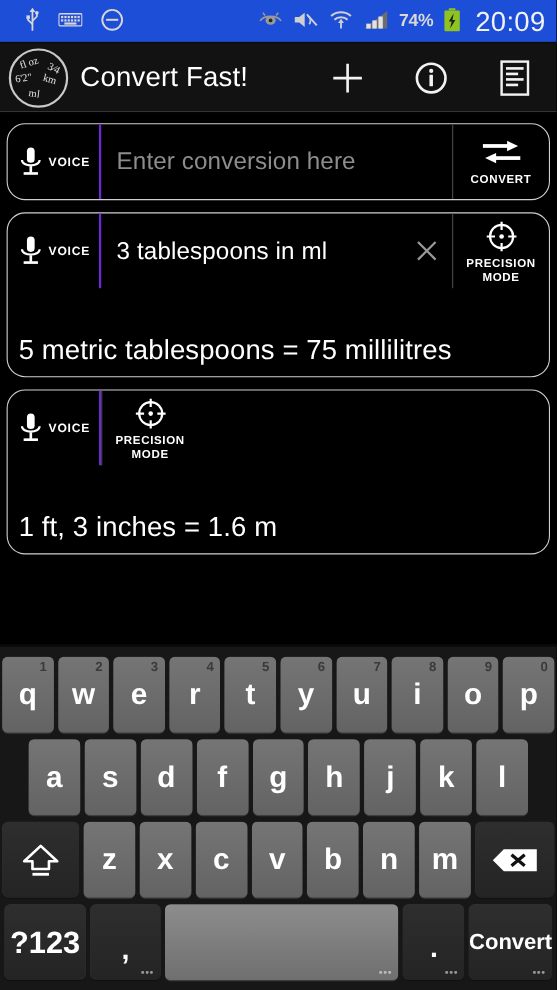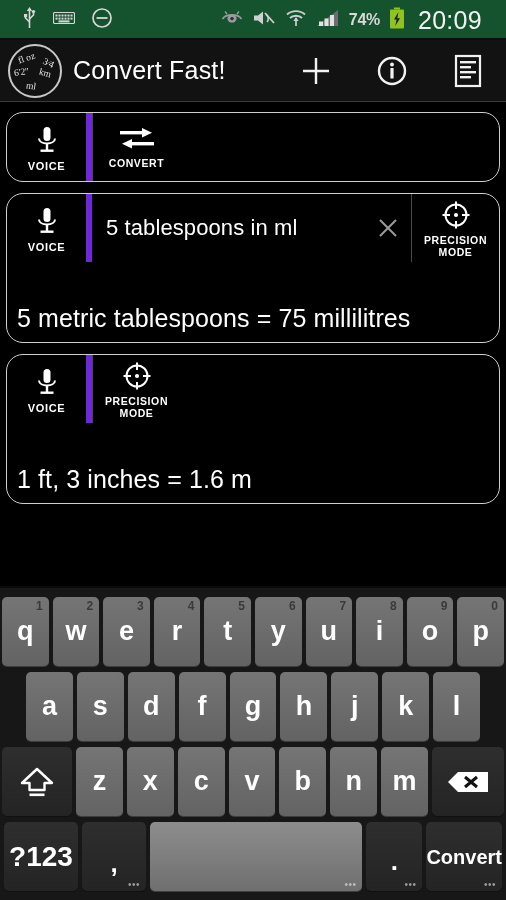--- a/index.html
+++ b/index.html
@@ -1,22 +1,22 @@
 <!DOCTYPE html>
 <html><head>
 <meta charset="utf-8">
 <style>
   * { margin:0; padding:0; box-sizing:border-box; }
   html,body { width:506px; height:900px; background:#000; overflow:hidden; }
   body { font-family:"Liberation Sans", sans-serif; color:#fff; }
 
   
   .statusbar{
-    height:40px; background:#14532d; display:flex; align-items:center;
-    padding:0 24px 0 22px; position:relative;
+    height:40px; background:#1d4ed8; display:flex; align-items:center;
+    padding:0 10px 0 22px; position:relative;
   }
   .sb-left{ display:flex; align-items:center; gap:16px; }
   .sb-right{ display:flex; align-items:center; gap:9px; margin-left:auto; }
   .sb-ico{ display:block; }
   .sb-pct{ font-size:16px; color:#d8d8d8; font-weight:bold; letter-spacing:-.3px; }
   .sb-time{ font-size:25px; color:#f2f2f2; letter-spacing:.3px; margin-left:4px; }
   .sb-sep{ position:absolute; left:0; right:0; bottom:0; height:2px; background:#0d0d0d; }
 
   
   .appbar{
@@ -39,23 +39,23 @@
   .act{ width:36px; height:36px; display:flex; align-items:center; justify-content:center; }
 
   
   .content{ background:#000; padding:10px 6px 0 6px; }
   .card{
     border:1px solid #cfcfcf; border-radius:17px; background:#000;
     margin-bottom:11px; overflow:hidden;
   }
   .card-row{ display:flex; align-items:stretch; min-height:68px; }
   .voice{
-    width:85px; flex:0 0 85px; display:flex; flex-direction:column;
+    width:85px; flex:0 0 85px; display:flex; flex-direction:row;
     align-items:center; justify-content:center; gap:3px;
-    border-right:6px solid #6d28d9; padding:6px 0 4px;
+    border-right:2px solid #6d28d9; padding:6px 0 4px;
   }
   .voice-label{ font-size:11px; font-weight:bold; letter-spacing:.7px; color:#fff; }
   .field{
     flex:1 1 auto; display:flex; align-items:center; padding:0 6px 0 14px;
     position:relative; min-width:0;
   }
   .field-text{ font-size:22px; color:#fff; letter-spacing:.1px; white-space:nowrap;
                overflow:hidden; text-overflow:ellipsis; }
   .field-text.placeholder{ color:#8d8d8d; }
   .clear{
@@ -240,20 +240,23 @@
     <div class="card-row">
       <div class="voice">
         <svg width="26" height="32" viewBox="0 0 26 32">
           <rect x="9.5" y="2" width="7" height="14" rx="3.5" fill="#fff"></rect>
           <path d="M5 13.5 C5 20, 21 20, 21 13.5" fill="none" stroke="#fff" stroke-width="2"></path>
           <rect x="11.8" y="19" width="2.4" height="6" fill="#fff"></rect>
           <rect x="6.5" y="24.5" width="13" height="2.4" fill="#fff"></rect>
         </svg>
         <span class="voice-label">VOICE</span>
       </div>
+      <div class="field">
+        <span class="field-text placeholder">Enter conversion here</span>
+      </div>
       <div class="right-btn">
         <svg width="38" height="26" viewBox="0 0 38 26">
           <g fill="#fff">
             <rect x="2" y="4" width="24" height="3.4"></rect>
             <polygon points="24,1 34,5.7 24,10.4"></polygon>
             <rect x="12" y="15" width="24" height="3.4"></rect>
             <polygon points="14,12 4,16.7 14,21.4"></polygon>
           </g>
           </svg>
         <span class="right-label">CONVERT</span>
@@ -266,21 +269,21 @@
       <div class="voice">
         <svg width="26" height="32" viewBox="0 0 26 32">
           <rect x="9.5" y="2" width="7" height="14" rx="3.5" fill="#fff"></rect>
           <path d="M5 13.5 C5 20, 21 20, 21 13.5" fill="none" stroke="#fff" stroke-width="2"></path>
           <rect x="11.8" y="19" width="2.4" height="6" fill="#fff"></rect>
           <rect x="6.5" y="24.5" width="13" height="2.4" fill="#fff"></rect>
         </svg>
         <span class="voice-label">VOICE</span>
       </div>
       <div class="field">
-        <span class="field-text">5 tablespoons in ml</span>
+        <span class="field-text">3 tablespoons in ml</span>
         <span class="clear">
           <svg width="22" height="22" viewBox="0 0 22 22">
             <path d="M3 3 L19 19 M19 3 L3 19" stroke="#9a9a9a" stroke-width="2"></path>
             </svg>
         </span>
       </div>
       <div class="right-btn">
         <svg width="30" height="30" viewBox="0 0 30 30">
           <circle cx="15" cy="15" r="10.5" fill="none" stroke="#fff" stroke-width="2"></circle>
           <path d="M15 1.5 L15 9 M15 21 L15 28.5 M1.5 15 L9 15 M21 15 L28.5 15" stroke="#fff" stroke-width="2"></path>

